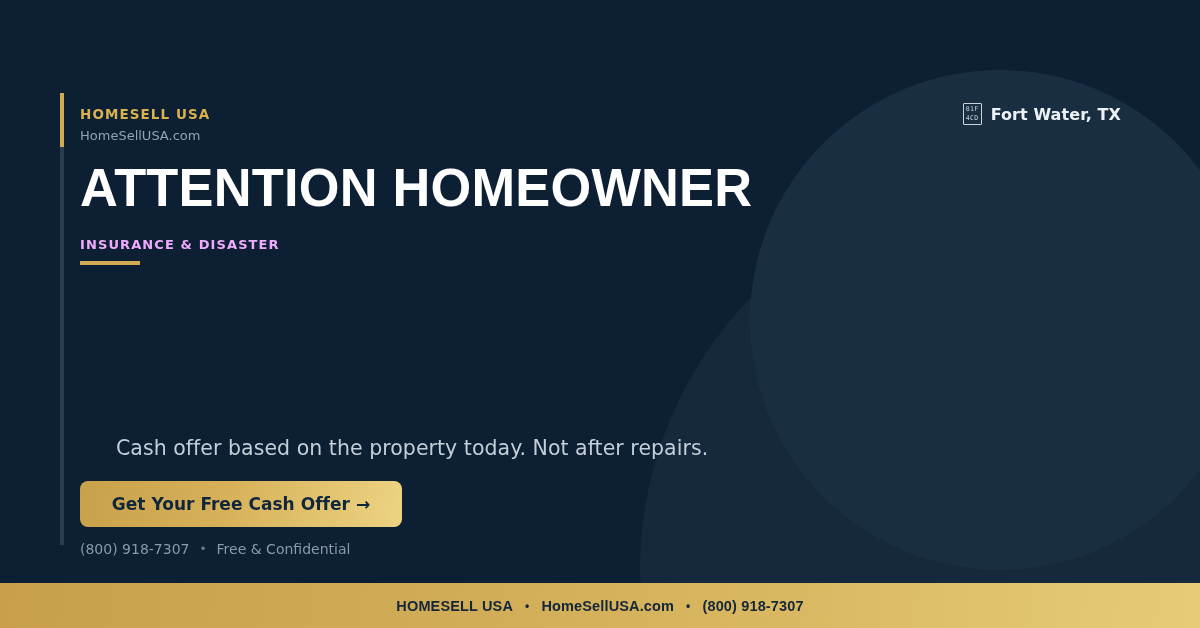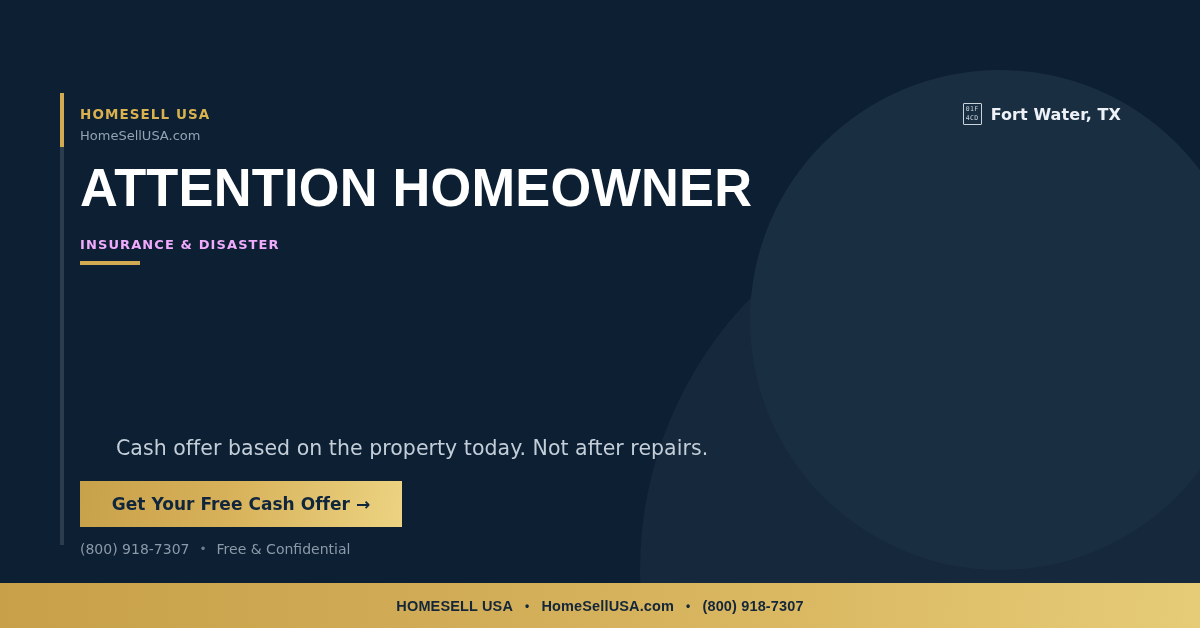--- a/index.html
+++ b/index.html
@@ -147,21 +147,21 @@
     letter-spacing:0.002em;
     white-space:nowrap;
     margin-left:36px;
   }
 
   
   #cta-button {
     position:absolute; left:0; top:481px;
     width:322px; height:46px;
     border:none;
-    border-radius:0;
+    border-radius:8px;
     background:linear-gradient(100deg,#c8a14b 0%,#d7b159 45%,#ecd382 100%);
     color:#10263c;
     font-family:"DejaVu Sans", sans-serif;
     font-size:17px;
     font-weight:bold;
     letter-spacing:0.002em;
     cursor:pointer;
     display:flex; align-items:center; justify-content:center;
     white-space:nowrap;
   }

